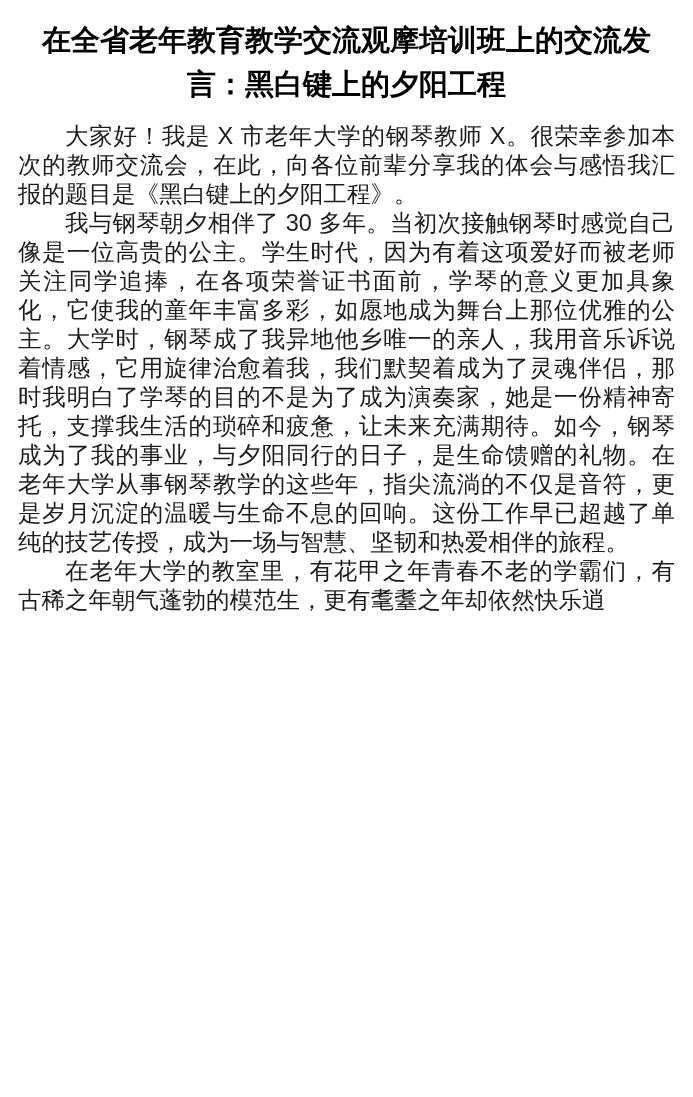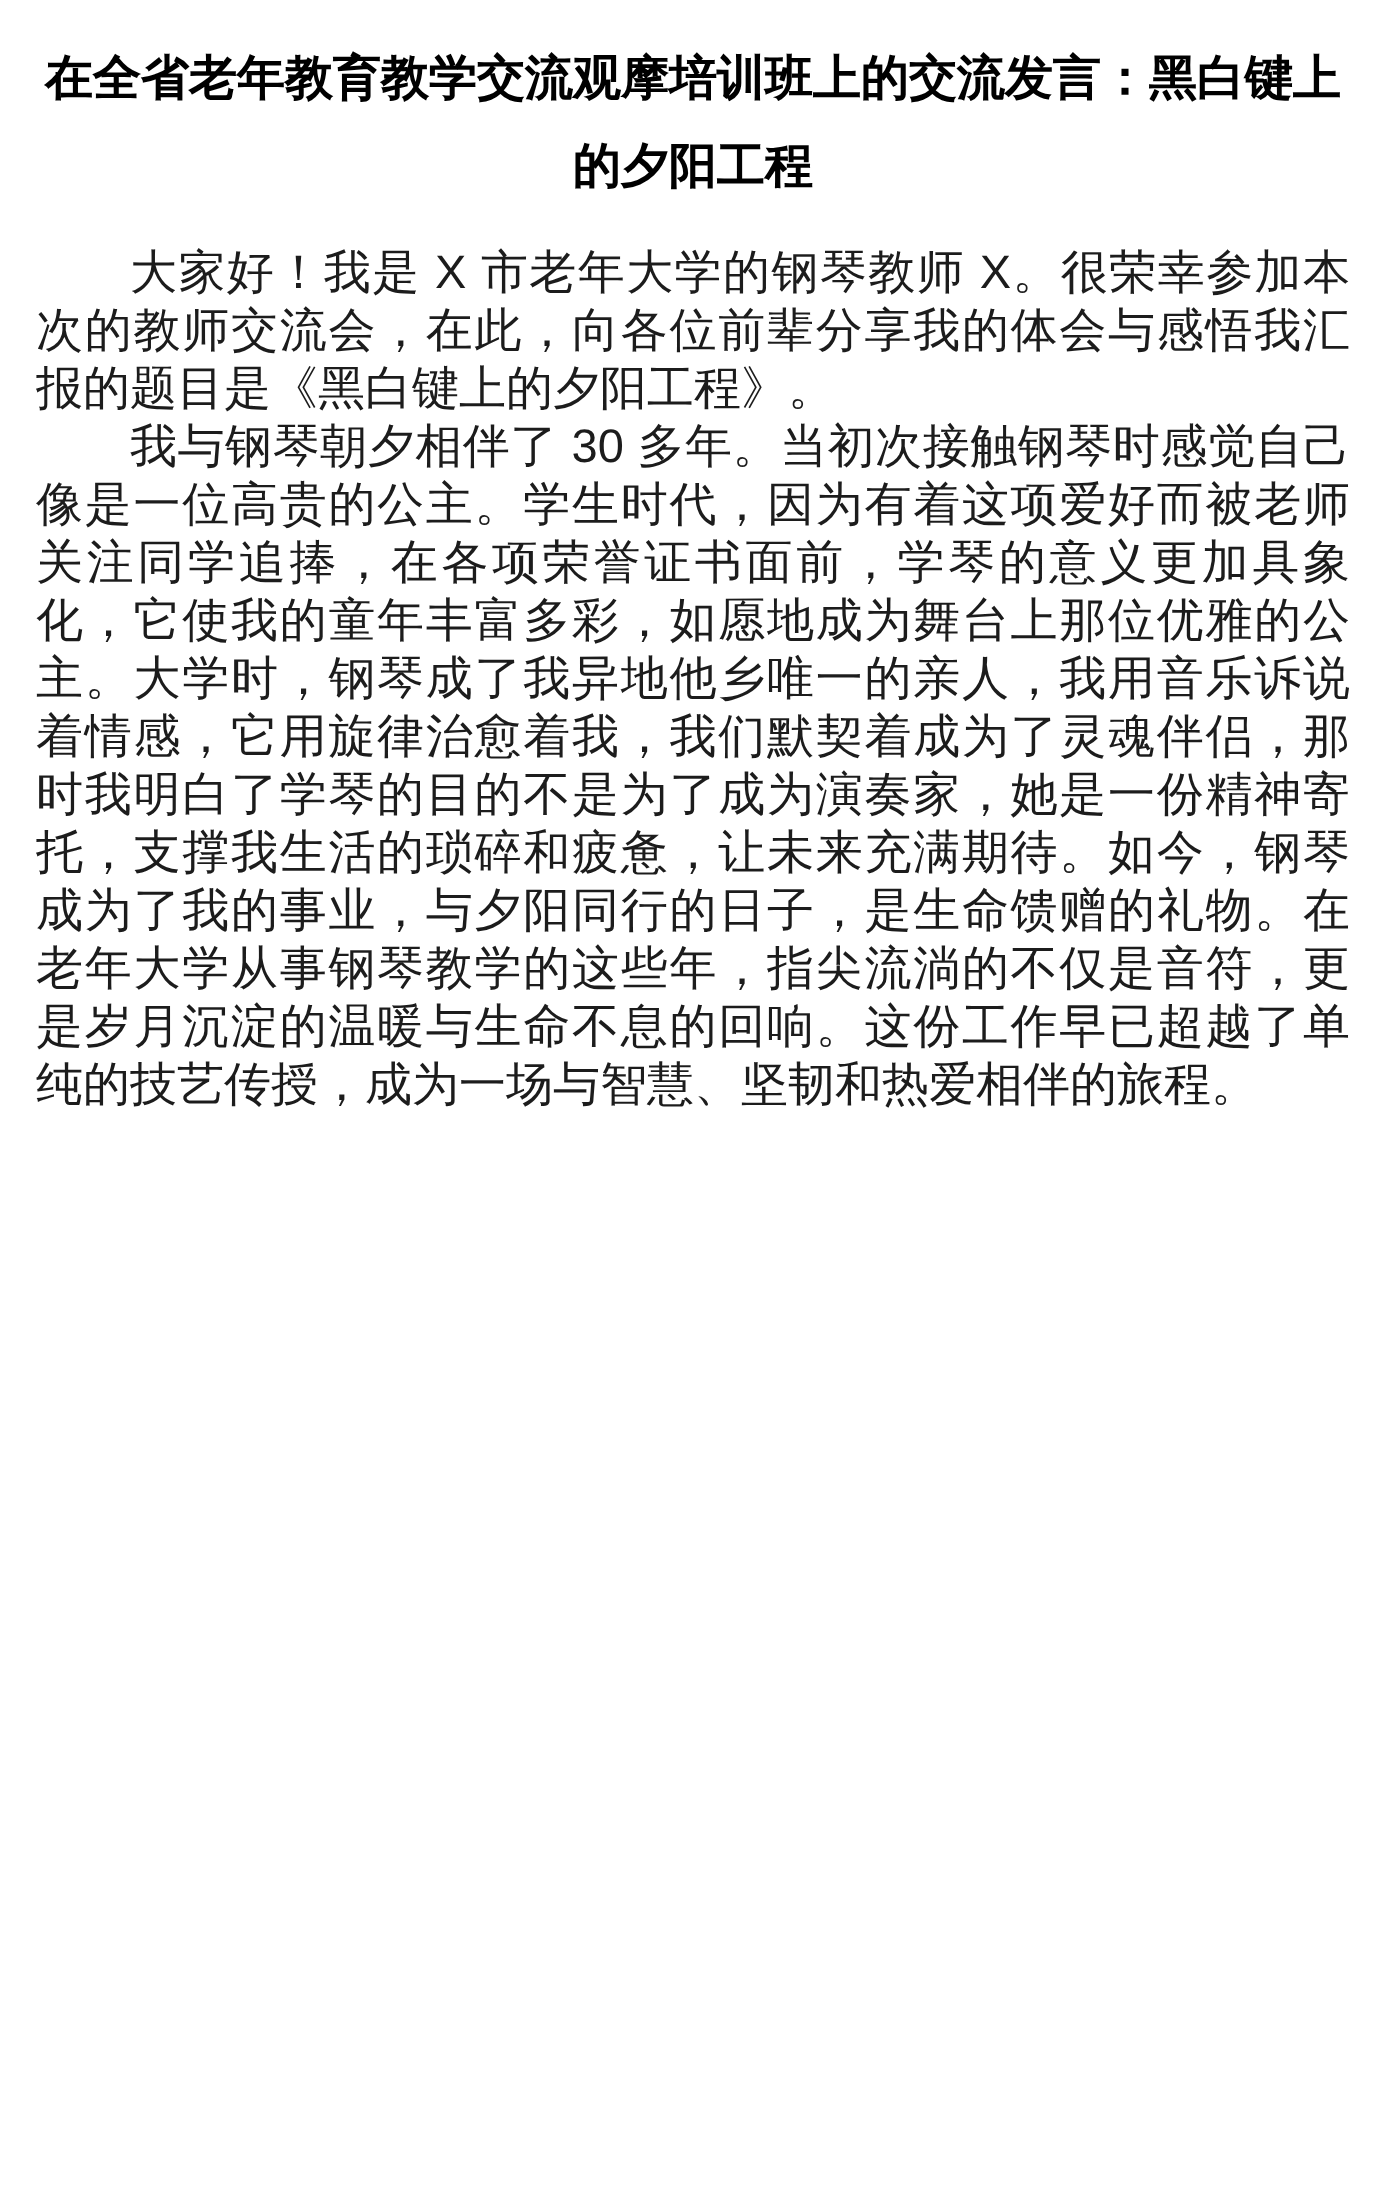--- a/index.html
+++ b/index.html
@@ -15,21 +15,21 @@
     color: #1a1a1a;
   }
   .page {
     width: 693px;
     height: 1097px;
     box-sizing: border-box;
     padding: 18px 14px 0 14px;
     background: #ffffff;
   }
   .doc-title {
-    font-size: 24px;
+    font-size: 29px;
     line-height: 44px;
     font-weight: bold;
     text-align: center;
     letter-spacing: 0px;
     color: #000000;
     margin: 0 0 16px 0;
     padding: 0 6px;
   }
   .body-text {
     font-size: 23.5px;
@@ -48,14 +48,15 @@
   }
 </style>
 </head>
 <body>
 
 <div class="page">
   <h1 class="doc-title">在全省老年教育教学交流观摩培训班上的交流发言：黑白键上的夕阳工程</h1>
   <div class="body-text">
     <p class="para">大家好！我是 X 市老年大学的钢琴教师 X。很荣幸参加本次的教师交流会，在此，向各位前辈分享我的体会与感悟我汇报的题目是《黑白键上的夕阳工程》。</p>
     <p class="para">我与钢琴朝夕相伴了 30 多年。当初次接触钢琴时感觉自己像是一位高贵的公主。学生时代，因为有着这项爱好而被老师关注同学追捧，在各项荣誉证书面前，学琴的意义更加具象化，它使我的童年丰富多彩，如愿地成为舞台上那位优雅的公主。大学时，钢琴成了我异地他乡唯一的亲人，我用音乐诉说着情感，它用旋律治愈着我，我们默契着成为了灵魂伴侣，那时我明白了学琴的目的不是为了成为演奏家，她是一份精神寄托，支撑我生活的琐碎和疲惫，让未来充满期待。如今，钢琴成为了我的事业，与夕阳同行的日子，是生命馈赠的礼物。在老年大学从事钢琴教学的这些年，指尖流淌的不仅是音符，更是岁月沉淀的温暖与生命不息的回响。这份工作早已超越了单纯的技艺传授，成为一场与智慧、坚韧和热爱相伴的旅程。</p>
+    <p class="para">在老年大学的教室里，有花甲之年青春不老的学霸们，有古稀之年朝气蓬勃的模范生，更有耄耋之年却依然快乐逍</p>
   </div>
 </div>
 
 </body></html>

